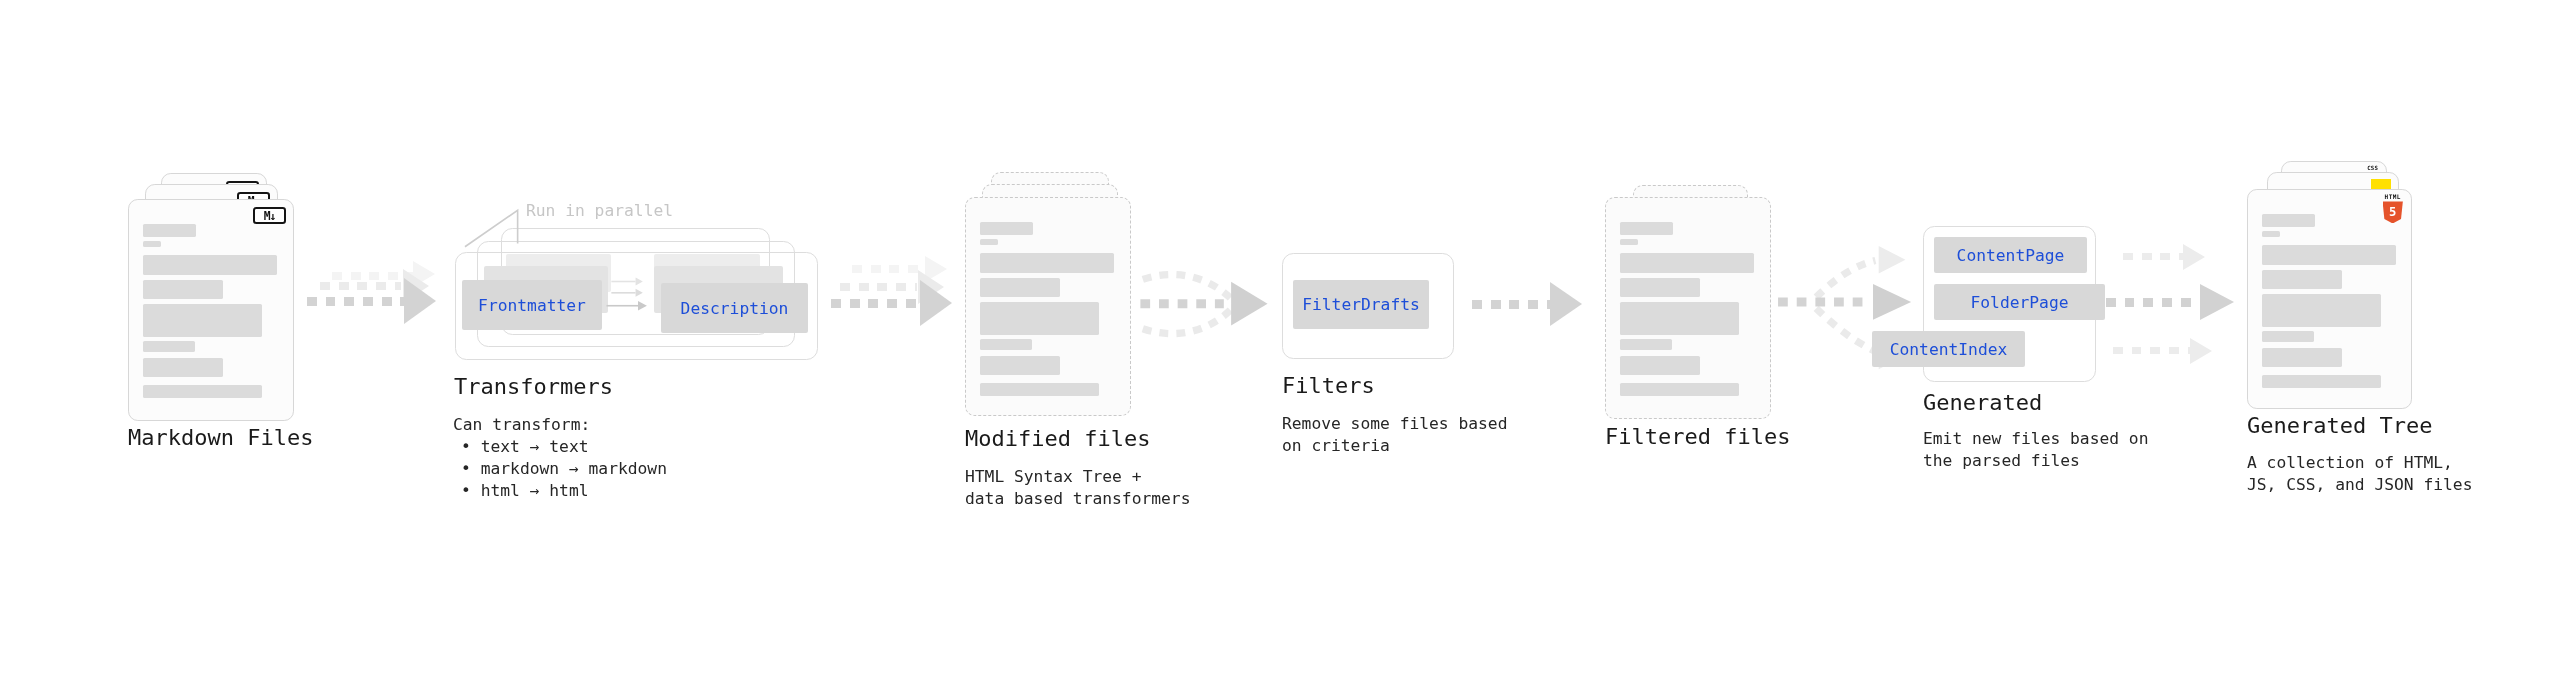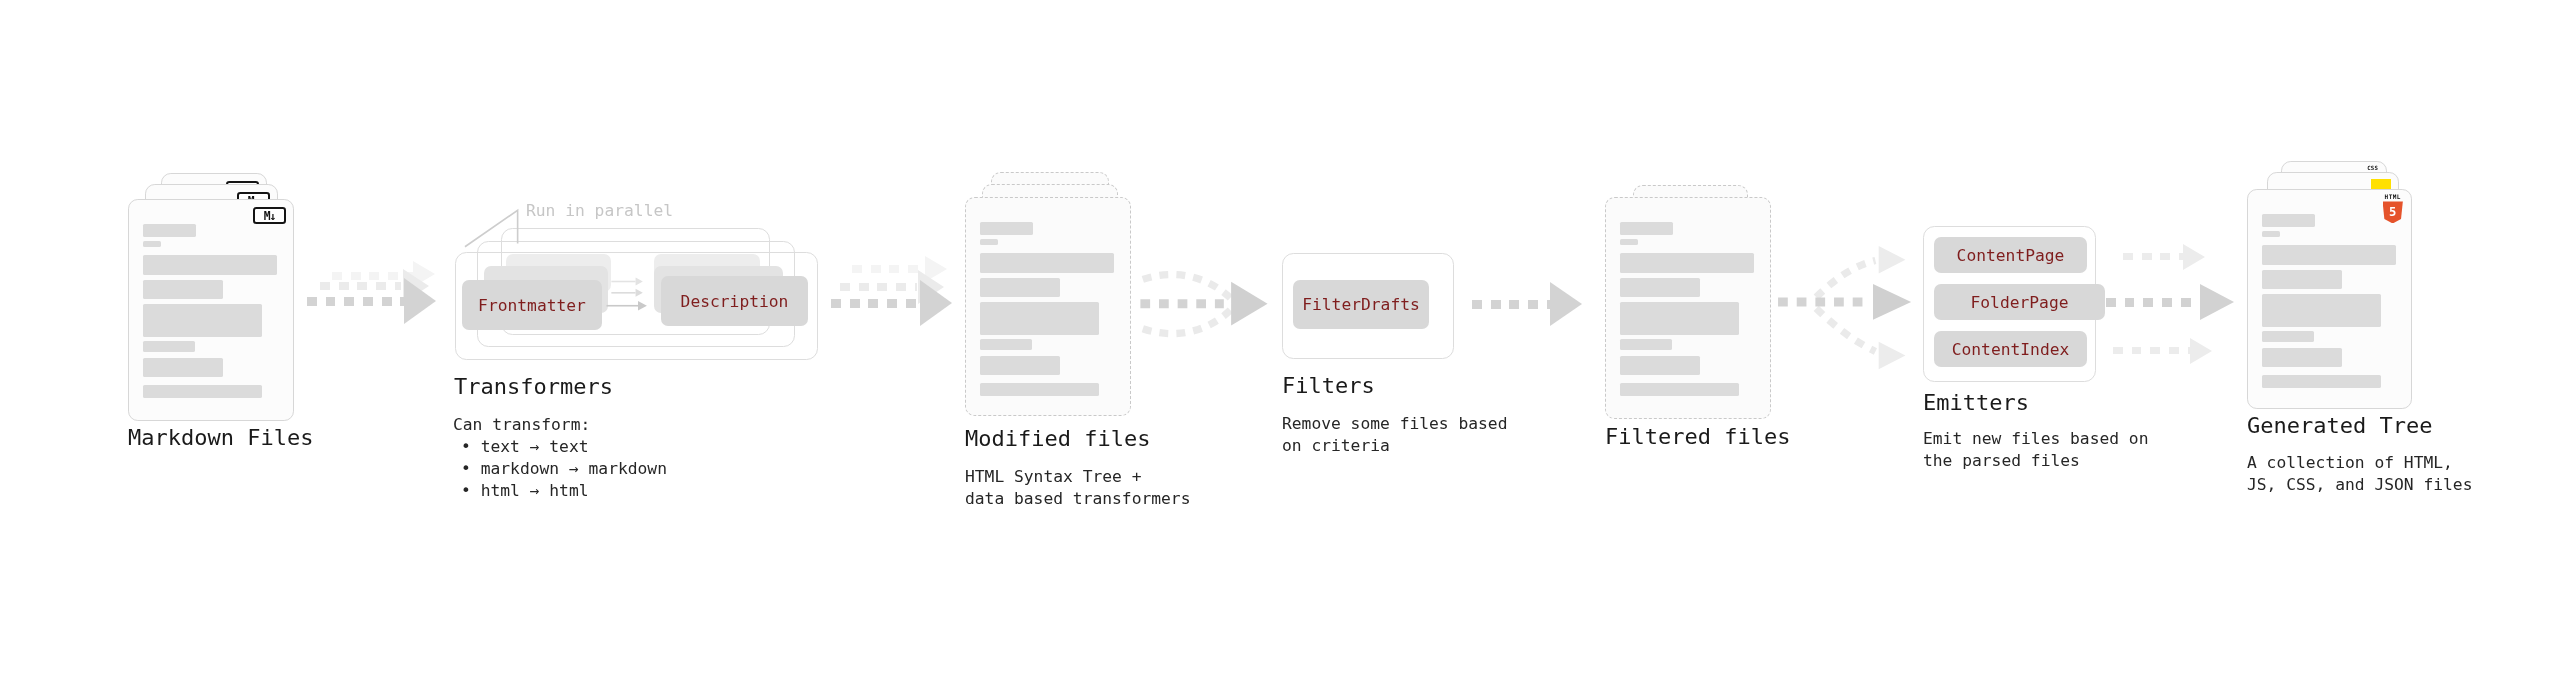--- a/index.html
+++ b/index.html
@@ -30,22 +30,22 @@
                clip-path:polygon(0 0,100% 0,91% 80%,50% 100%,9% 80%);
                display:flex; align-items:center; justify-content:center; font-size:12.2px; font-weight:bold; }
   .css-badge { position:absolute; right:4.9px; top:3.3px; width:17px; text-align:center; }
   .css-word { font-size:5.7px; font-weight:bold; color:#111; line-height:6.5px; letter-spacing:0.2px; }
   .css-bar { height:3.3px; background:#2e6be6; margin-top:0.8px; border-radius:0.8px; }
   .js-badge { position:absolute; right:7.3px; top:5.7px; width:19.5px; height:11.4px; background:#ffe000; }
 
   
   .outline-box { position:absolute; border:1.6px solid #dddddd; border-radius:11.4px; background:transparent; }
   .outline-box.filled { background:#ffffff; }
-  .chip { position:absolute; background:#d8d8d8; border-radius:7px; display:flex; align-items:center;
-          justify-content:center; font-size:16.3px; color:#7f1d1d; white-space:nowrap; }
+  .chip { position:absolute; background:#d8d8d8; border-radius:2px; display:flex; align-items:center;
+          justify-content:center; font-size:16.3px; color:#1d4ed8; white-space:nowrap; }
   .chip.ghost1 { background:#e3e3e3; }
   .chip.ghost2 { background:#ededed; }
 
   
   .stage-label { position:absolute; font-size:22px; line-height:1; color:#1a1a1a; white-space:nowrap; }
   .note { position:absolute; font-size:16.3px; line-height:22px; color:#262626; white-space:nowrap; }
   .note .indent { padding-left:8.1px; }
   .run-label { position:absolute; font-size:16.3px; line-height:1; color:#c6c6c6; white-space:nowrap; }
 
   
@@ -112,21 +112,21 @@
       <line x1="752" y1="347" x2="782" y2="347" stroke="#e3e3e3" stroke-width="2"></line>
       <polygon points="782,342 791,347 782,352" fill="#e3e3e3"></polygon>
       <line x1="752" y1="361" x2="782" y2="361" stroke="#dcdcdc" stroke-width="2"></line>
       <polygon points="782,356 791,361 782,366" fill="#dcdcdc"></polygon>
       <line x1="746" y1="377" x2="785" y2="377" stroke="#c9c9c9" stroke-width="2"></line>
       <polygon points="785,371 796,377 785,383" fill="#c9c9c9"></polygon>
     </svg>
 
     <div class="chip ghost2" style="left:654px;top:254px;width:106px;height:38px"></div>
     <div class="chip ghost1" style="left:654px;top:266px;width:129px;height:47px"></div>
-    <div class="chip" style="left:661px;top:276px;width:147px;height:50px">Description</div>
+    <div class="chip" style="left:661px;top:283px;width:147px;height:50px">Description</div>
 
     <div class="stage-label" style="left:454px;top:376px">Transformers</div>
     <div class="note" style="left:453px;top:414px">
       <div>Can transform:</div>
       <div class="indent">• text → text</div>
       <div class="indent">• markdown → markdown</div>
       <div class="indent">• html → html</div>
     </div>
   </div>
 
@@ -202,22 +202,22 @@
     <path d="M2235 380 C2262 406 2283 421 2308 433" fill="none" stroke="#eaeaea" stroke-width="9" stroke-dasharray="11 10"></path>
     <polygon points="2312,421 2312,455 2345,438" fill="#ececec"></polygon>
     <path d="M2188 372 L2298 372" fill="none" stroke="#d3d3d3" stroke-width="11" stroke-dasharray="12 11"></path>
     <polygon points="2305,350 2305,394 2352,372" fill="#d0d0d0"></polygon>
   </svg>
 
   <div>
     <div class="outline-box filled" style="left:1923px;top:226px;width:173px;height:156px"></div>
     <div class="chip" style="left:1934px;top:237px;width:153px;height:36px">ContentPage</div>
     <div class="chip" style="left:1934px;top:284px;width:171px;height:36px">FolderPage</div>
-    <div class="chip" style="left:1934px;top:331px;width:153px;height:36px">ContentIndex</div>
-    <div class="stage-label" style="left:1923px;top:392px">Emitters</div>
+    <div class="chip" style="left:1872px;top:331px;width:153px;height:36px">ContentIndex</div>
+    <div class="stage-label" style="left:1923px;top:392px">Generated</div>
     <div class="note" style="left:1923px;top:428px">
       <div>Emit new files based on</div>
       <div>the parsed files</div>
     </div>
   </div>
 
   <div class="arrow" style="left:2123px;top:242px;width:85px;height:29px">
     <div class="dashes" style="left:0;top:10.6px;width:60px;height:7.3px;--c:#ececec"></div>
     <div class="tri tiny" style="left:60px;top:1.6px;--c:#ececec"></div>
   </div>

